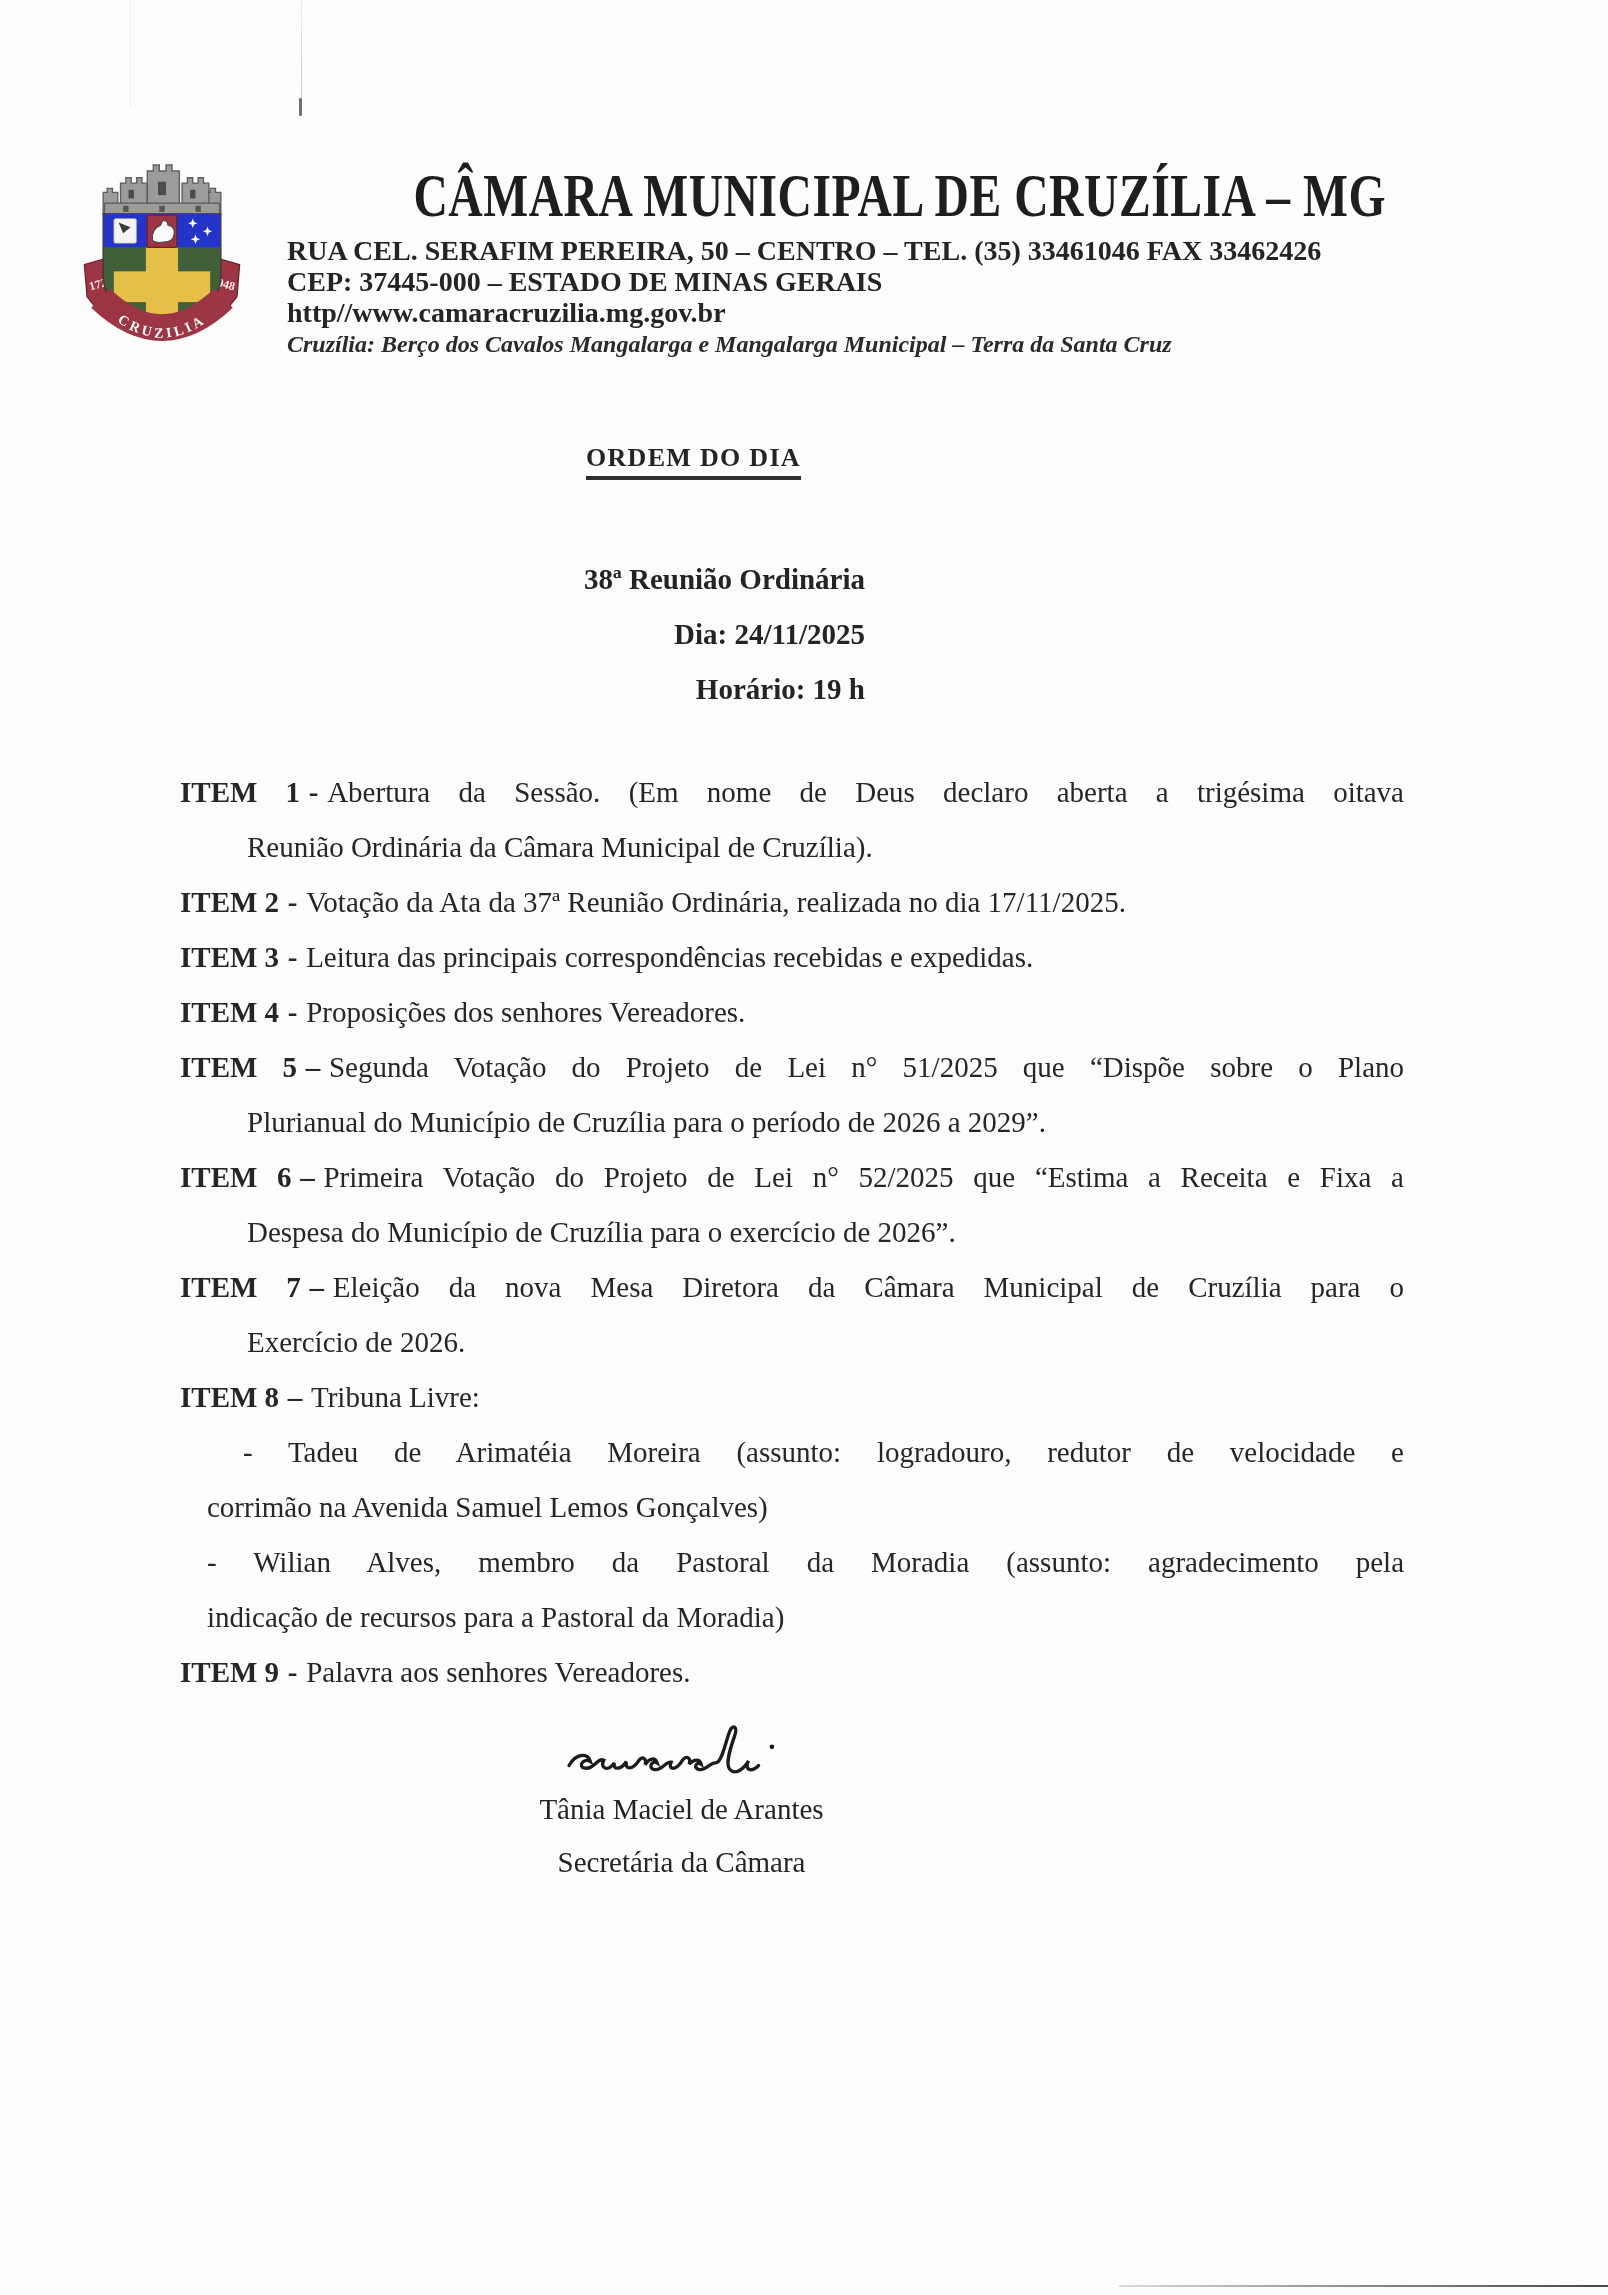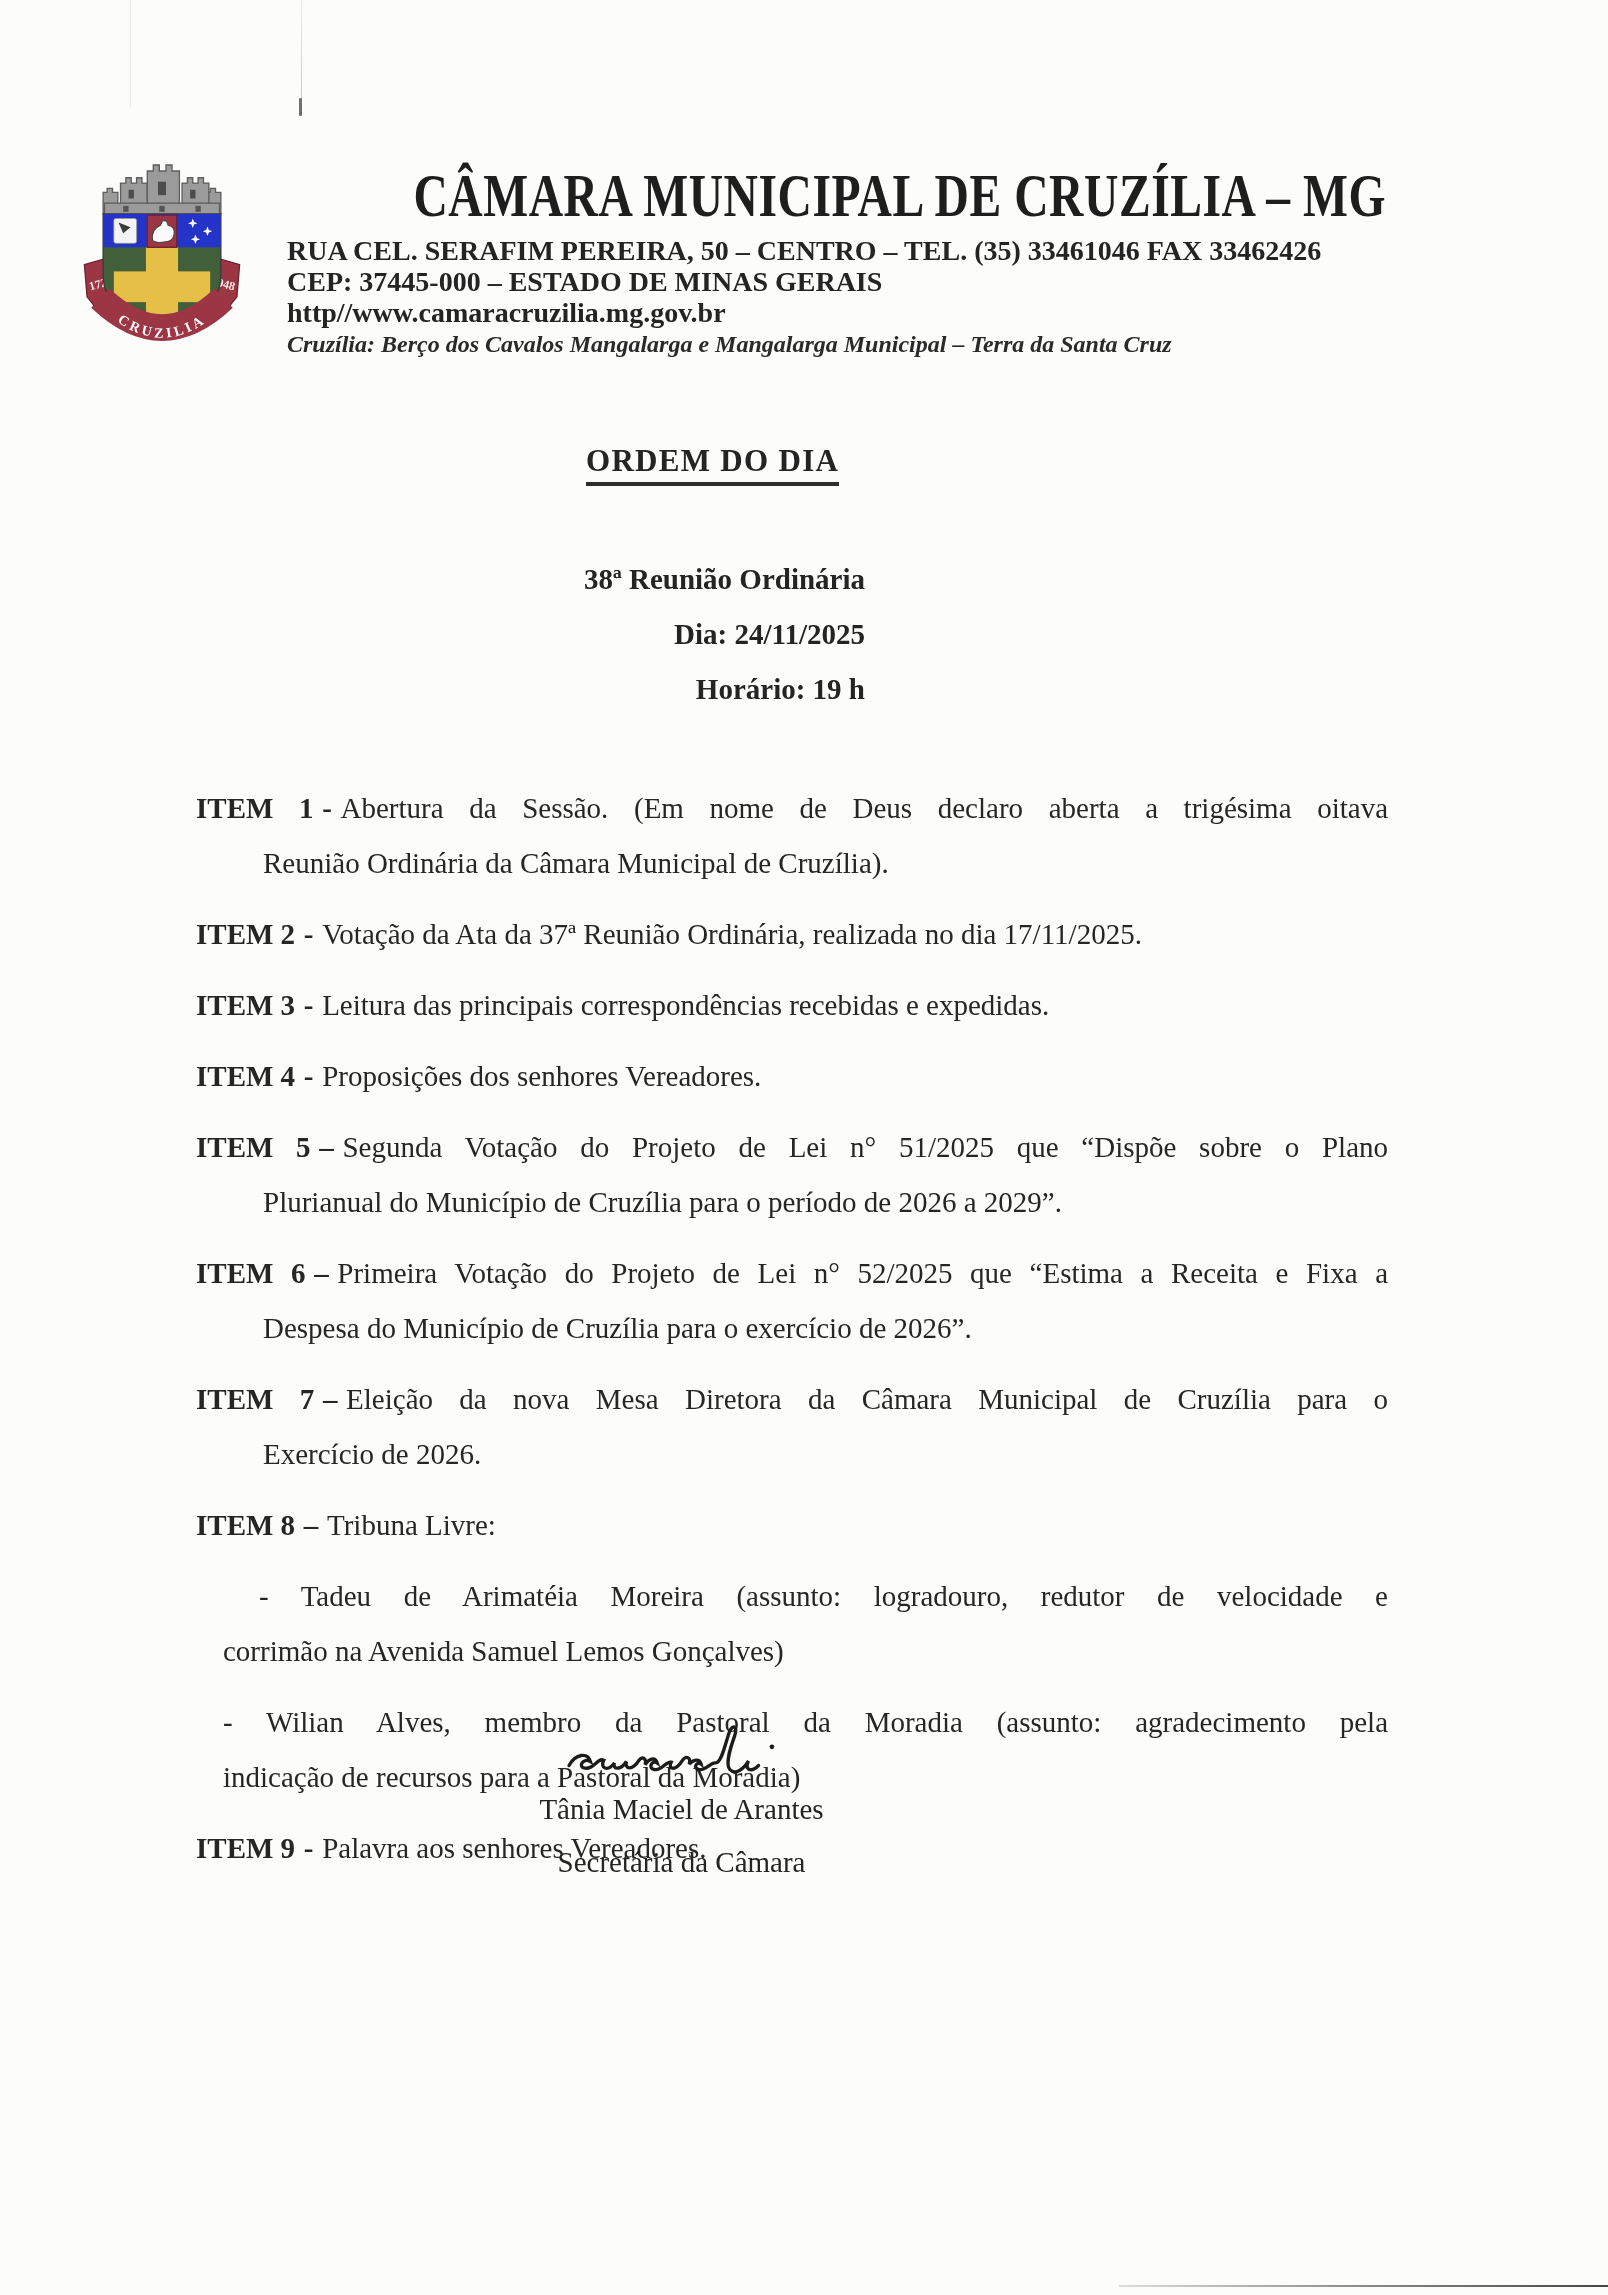--- a/index.html
+++ b/index.html
@@ -26,26 +26,26 @@
   .org-title{
     font-size:61px;font-weight:700;line-height:1.05;white-space:nowrap;
     transform:scaleX(.78);transform-origin:50% 50%;
     letter-spacing:0.7px;color:#1e1e1e;margin:0 0 6.7px 0;
   }
   .hline{font-size:28px;font-weight:700;line-height:31px;color:#242424;white-space:nowrap;}
   .motto{font-size:24px;font-weight:600;font-style:italic;line-height:33px;color:#2a2a2a;white-space:nowrap;}
   
   .doc-title{
     position:absolute;left:586px;top:443px;
-    font-size:31px;font-weight:700;letter-spacing:1.3px;color:#242424;
+    font-size:26px;font-weight:700;letter-spacing:1.3px;color:#242424;
     padding-bottom:3.3px;border-bottom:4px solid #2e2e2e;
   }
   .meta{position:absolute;left:584px;top:552px;font-size:29px;font-weight:700;line-height:55px;color:#242424;text-align:right;}
   .items{position:absolute;left:180px;top:765px;width:1224px;font-size:29px;line-height:55px;color:#262626;}
-  .items p{margin:16px;}
+  .items p{margin:0;}
   .line{display:block;text-align:justify;text-align-last:left;}
   .line.j{text-align-last:justify;}
   .cont{padding-left:67px;}
   .ind95{padding-left:63px;}
   .ind40{padding-left:27px;}
   .lbl{font-weight:700;}
   .sep{font-weight:700;margin:0 8.7px;}
   
   .sig{position:absolute;left:461px;top:1724px;width:441px;text-align:center;}
   .sig-scribble{display:block;margin:0 auto;margin-left:100px;}

